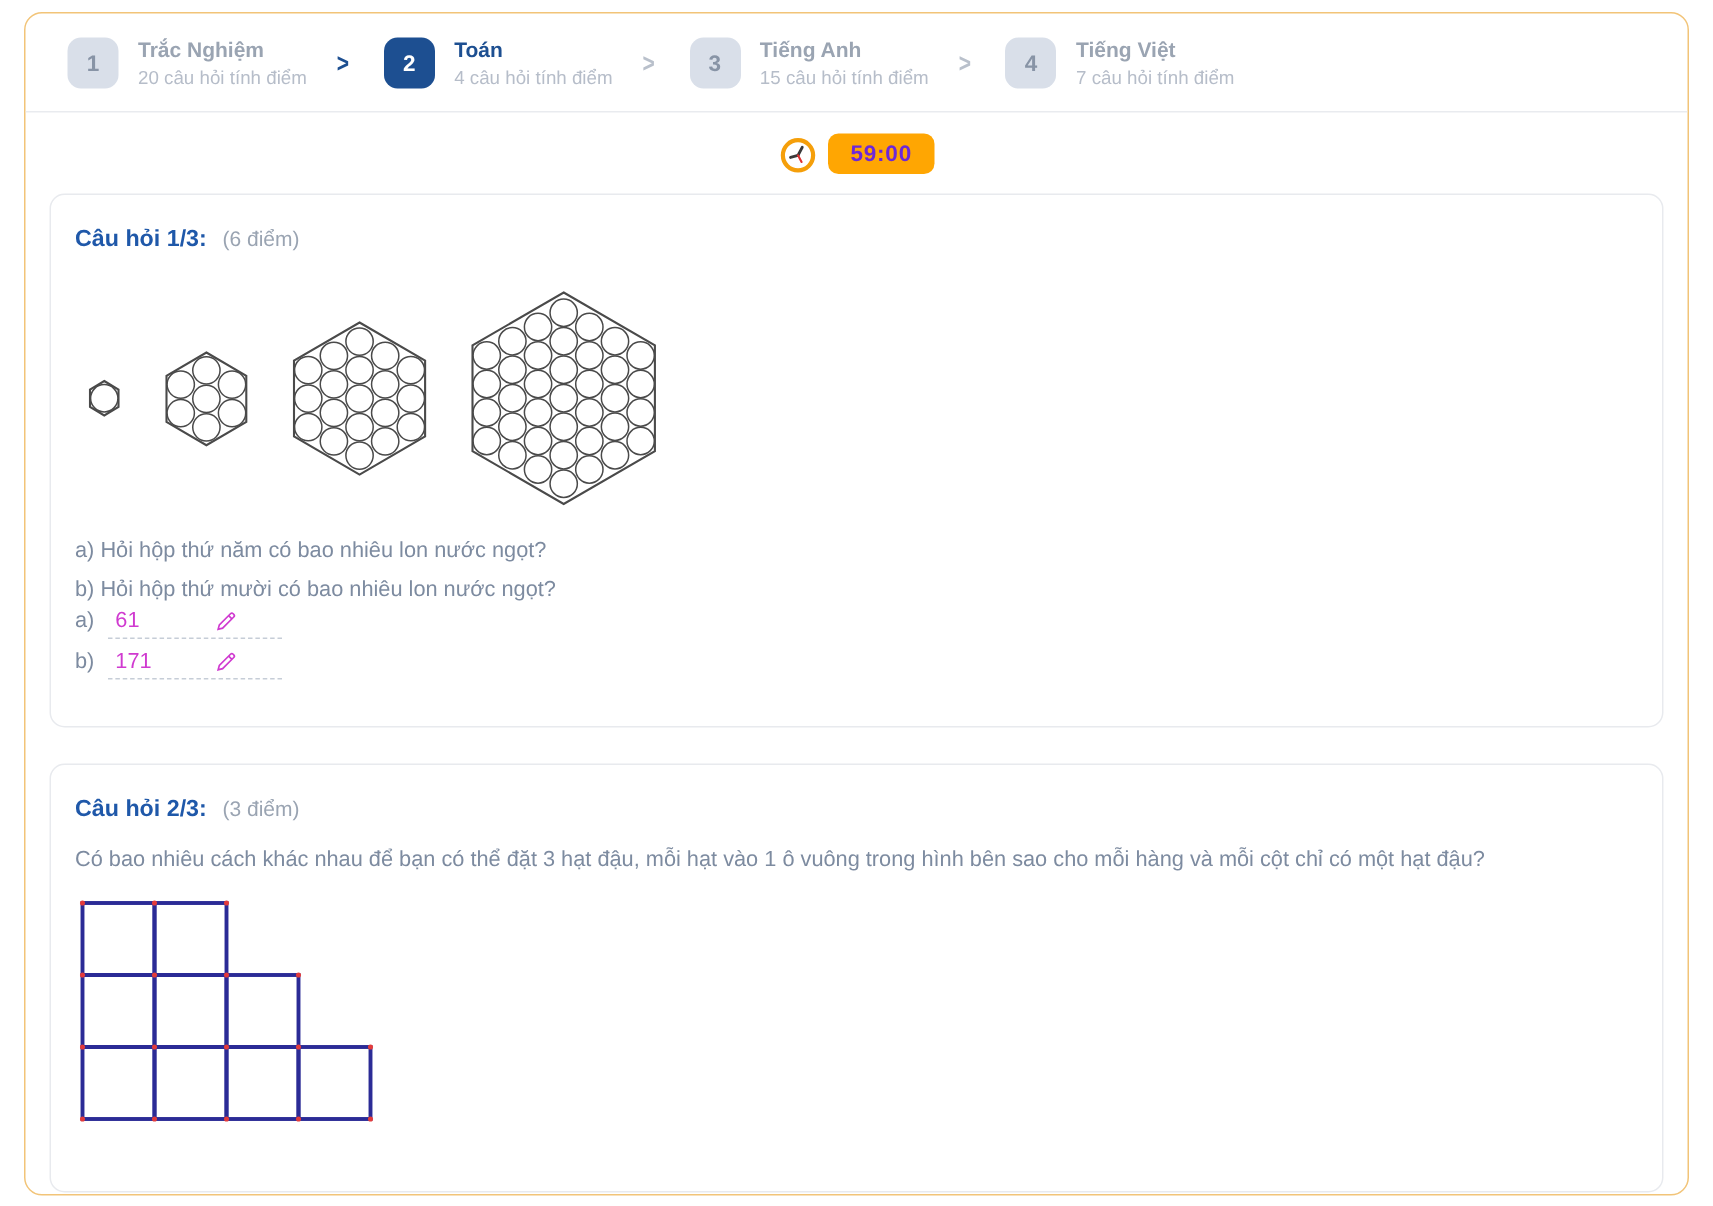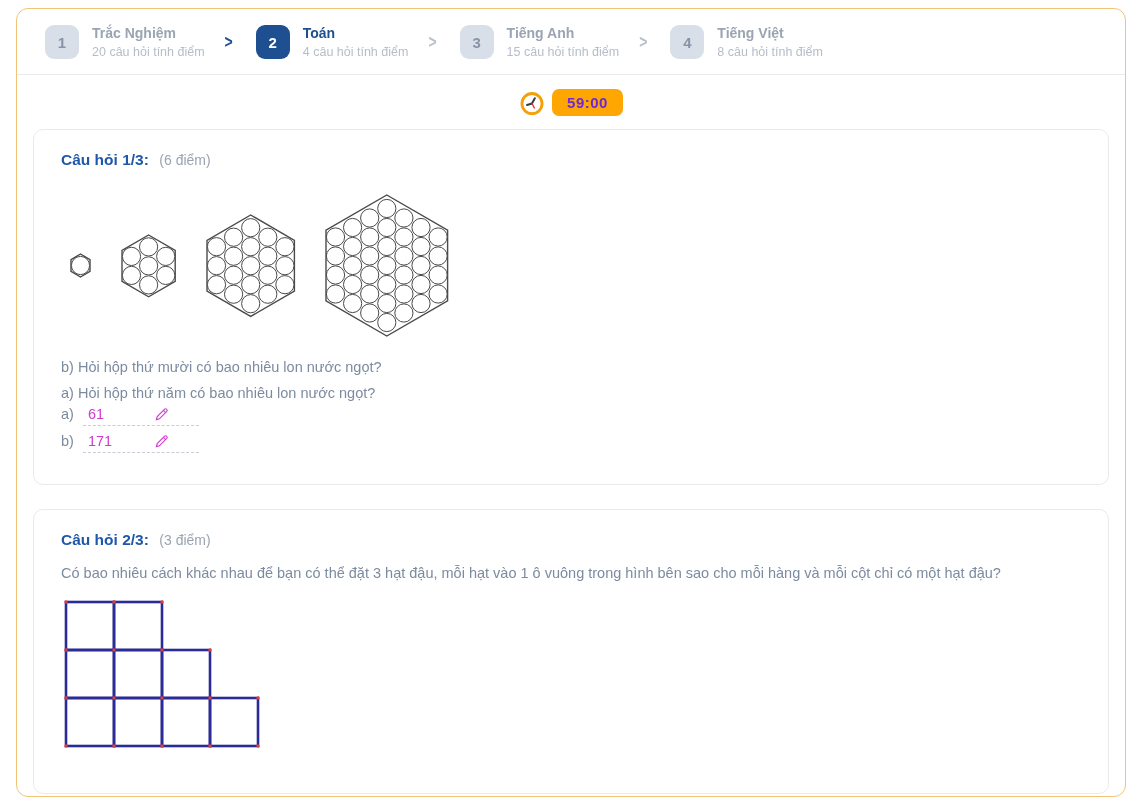--- a/index.html
+++ b/index.html
@@ -23,21 +23,21 @@
   .chevron { font-size:14px; font-weight:800; color:#b9c0cb; margin:0 23px 0 20px; transform:scaleY(1.25); }
   .chevron.done { color:var(--navy,#1d4f91); }
 
   
   .timer-row { display:flex; align-items:center; justify-content:center; gap:7px; margin:14px 0 13px; }
   .timer-badge { background:var(--orange,#ffa602); color:#6d28d9; font-size:15px; font-weight:700;
     padding:5px 15px; border-radius:7px; letter-spacing:.5px; }
 
   
   .card { margin:5px 16px 24px; border:1px solid #e8eaee; border-radius:10px;
-    padding:21px 27px 24px; background:#ffffff; }
+    padding:21px 16px 24px; background:#ffffff; }
   .card.last { margin-bottom:2px; }
   .q-title { color:var(--blue,#1f58a9); font-size:15.5px; font-weight:700; }
   .q-points { color:#9aa4b2; font-size:14px; margin-left:6px; }
   .q-text { color:#7d8ba0; font-size:14.5px; margin-top:14px; line-height:1.5; }
   .subq { color:#7d8ba0; font-size:14.5px; line-height:1.8; }
   .fill-label { color:#5c6d85; font-size:14.5px; font-weight:700; margin:5px 0 7px; }
 
   .hex-figure { display:flex; align-items:center; gap:28px; margin:24px 0 16px; padding-left:8px; }
   .grid-figure { margin:14px 0 16px; padding-left:2px; }
 
@@ -77,21 +77,21 @@
         <div class="step-text">
           <div class="step-title">Tiếng Anh</div>
           <div class="step-sub">15 câu hỏi tính điểm</div>
         </div>
       </div>
       <span class="chevron">&gt;</span>
       <div class="step">
         <div class="step-badge">4</div>
         <div class="step-text">
           <div class="step-title">Tiếng Việt</div>
-          <div class="step-sub">8 câu hỏi tính điểm</div>
+          <div class="step-sub">7 câu hỏi tính điểm</div>
         </div>
       </div>
     </div>
 
     <div class="timer-row">
       <span style="display:inline-flex;">
         <svg width="26" height="26" viewBox="0 0 24 24">
           <circle cx="12" cy="12.5" r="9.3" fill="#ffffff" stroke="#f59f0a" stroke-width="2.6"></circle>
           <line x1="12" y1="12.5" x2="14.6" y2="7.6" stroke="#3a3a3a" stroke-width="1.8" stroke-linecap="round"></line>
           <line x1="12" y1="12.5" x2="7.4" y2="13.8" stroke="#3a3a3a" stroke-width="1.8" stroke-linecap="round"></line>
@@ -179,22 +179,22 @@
             <circle cx="34.2" cy="0.0" r="9.1" fill="#ffffff" stroke="#4a4a4a" stroke-width="1"></circle>
             <circle cx="34.2" cy="19.0" r="9.1" fill="#ffffff" stroke="#4a4a4a" stroke-width="1"></circle>
             <circle cx="34.2" cy="38.0" r="9.1" fill="#ffffff" stroke="#4a4a4a" stroke-width="1"></circle>
             <circle cx="51.3" cy="-28.5" r="9.1" fill="#ffffff" stroke="#4a4a4a" stroke-width="1"></circle>
             <circle cx="51.3" cy="-9.5" r="9.1" fill="#ffffff" stroke="#4a4a4a" stroke-width="1"></circle>
             <circle cx="51.3" cy="9.5" r="9.1" fill="#ffffff" stroke="#4a4a4a" stroke-width="1"></circle>
             <circle cx="51.3" cy="28.5" r="9.1" fill="#ffffff" stroke="#4a4a4a" stroke-width="1"></circle>
           </svg>
         </div>
 
+      <p class="subq">a) Hỏi hộp thứ năm có bao nhiêu lon nước ngọt?</p>
       <p class="subq">b) Hỏi hộp thứ mười có bao nhiêu lon nước ngọt?</p>
-      <p class="subq">a) Hỏi hộp thứ năm có bao nhiêu lon nước ngọt?</p>
 
       <div class="answer-row">
         <span>a)</span>
         <span class="answer-box">
           <span class="answer-value">61</span>
           <span class="pencil">
             <svg width="15" height="15" viewBox="0 0 20 20">
                 <path d="M3.2 16.8l1.1-4L14.2 2.9a1.7 1.7 0 012.4 0l.5.5a1.7 1.7 0 010 2.4L7.2 15.7 3.2 16.8z" fill="none" stroke="#d03ad0" stroke-width="1.5"></path>
                 <line x1="12.6" y1="4.5" x2="15.5" y2="7.4" stroke="#d03ad0" stroke-width="1.5"></line>
               </svg>

